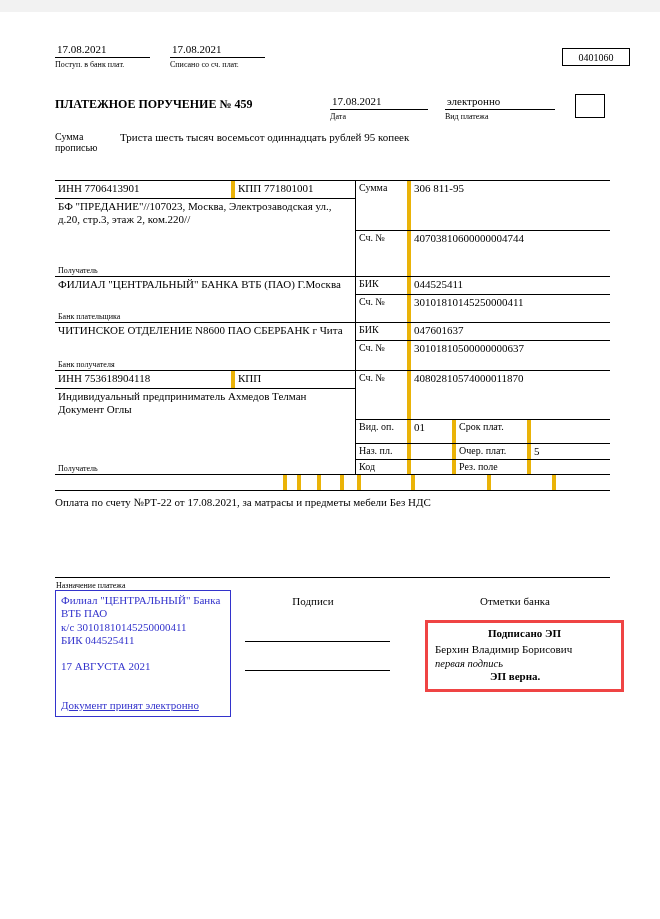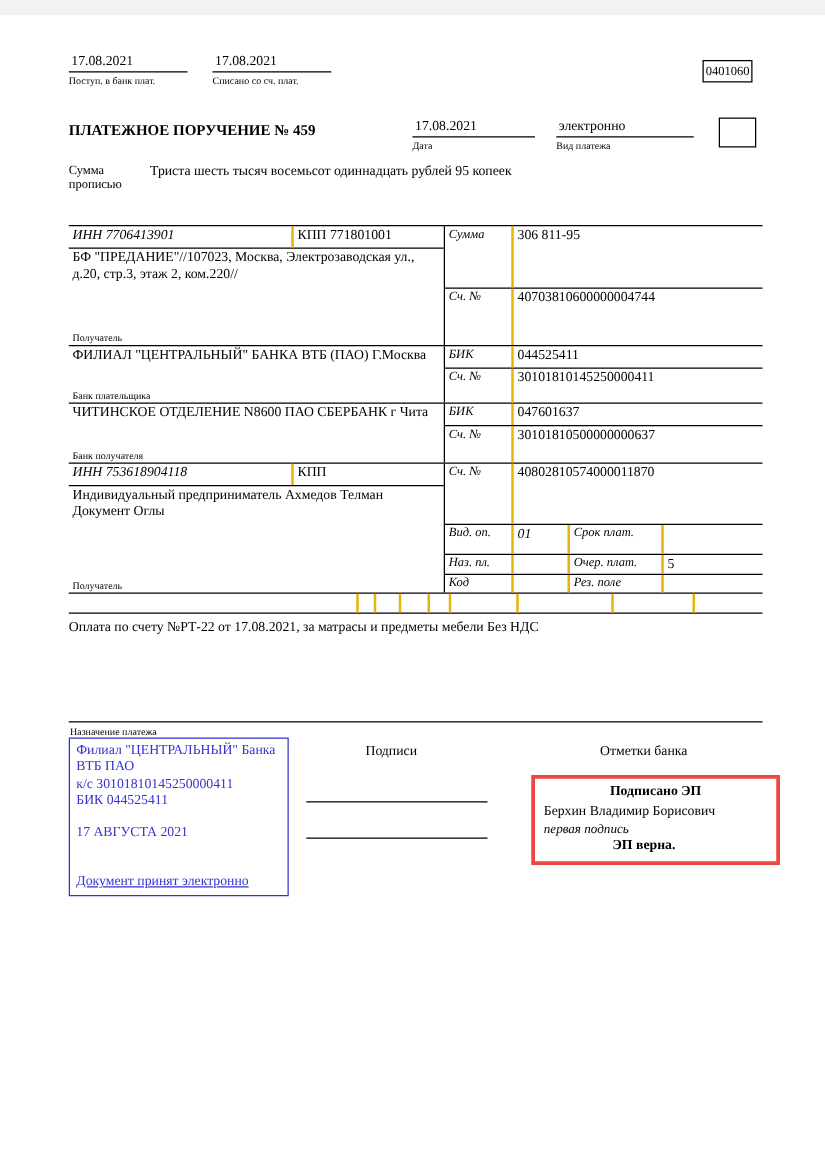--- a/index.html
+++ b/index.html
@@ -2,32 +2,32 @@
 <html><head>
 <meta charset="utf-8">
 <style>
   * { margin:0; padding:0; box-sizing:border-box; }
   body { background:#f2f2f2; font-family:"Liberation Serif","DejaVu Serif",serif; color:#000; }
   .page { position:relative; width:660px; height:919px; background:#fff; margin:12px auto; overflow:hidden; }
   .abs { position:absolute; }
 
   .dateval { width:95px; border-bottom:1px solid #000; padding:0 2px 2px; font-size:11px; }
   .tinylbl { font-size:8px; padding-top:2px; white-space:nowrap; }
-  .formcode { width:40px; height:18px; border:1px solid #000; display:flex; align-items:center; justify-content:center; font-size:10px; }
+  .formcode { width:68px; height:18px; border:1px solid #000; display:flex; align-items:center; justify-content:center; font-size:10px; }
   .doc-title { font-weight:bold; font-size:12px; }
   .titlefield { border-bottom:1px solid #000; padding:0 2px 2px; font-size:11px; min-height:15px; }
   .statusbox { width:30px; height:24px; border:1px solid #000; }
 
   .ptable { position:absolute; left:55px; top:168px; width:555px; border-top:1px solid #000; font-size:11px; line-height:1.18; }
   .band { display:flex; border-bottom:1px solid #000; }
   .bleft { width:300px; display:flex; flex-direction:column; }
   .bright { width:255px; border-left:1px solid #000; display:flex; flex-direction:column; }
   .row { display:flex; }
   .c { padding:1px 3px; overflow:hidden; }
-  .br { border-right:2px solid #eab308;font-style:italic; }
+  .br { border-right:4px solid #eab308; }
   .bb { border-bottom:1px solid #000; }
   .lab { font-size:10px; white-space:nowrap; }
   .sec { font-size:8px; margin-top:auto; padding:0 3px 1px; }
   .grow { flex:1; }
 
   .purpose { font-size:11px; }
   .hline { border-top:1px solid #000; height:0; }
   .sigline { width:145px; border-top:1px solid #000; height:0; }
   .colhdr { text-align:center; font-size:11px; }
 

